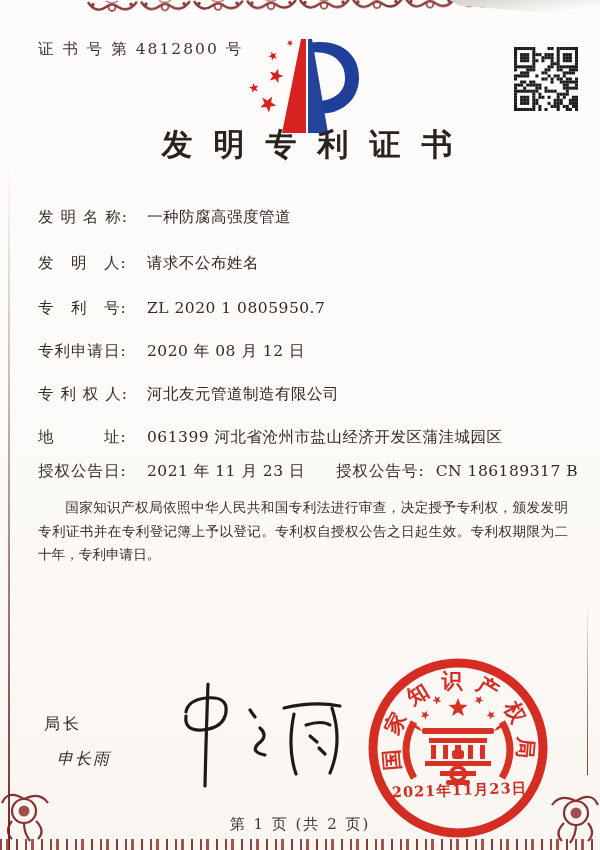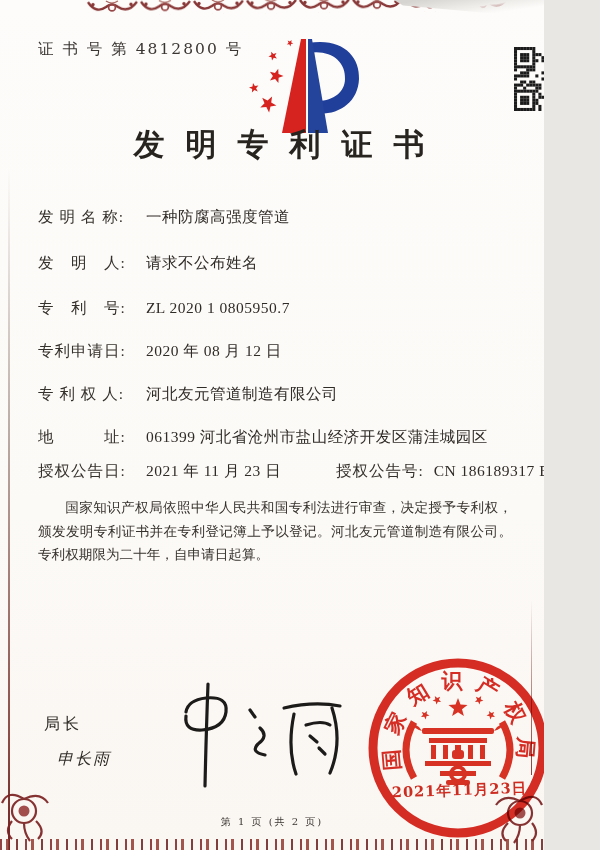--- a/index.html
+++ b/index.html
@@ -1,18 +1,18 @@
 <!DOCTYPE html>
 <html><head>
 <meta charset="utf-8">
 <style>
   html,body{margin:0;padding:0;}
   body{width:600px;height:850px;overflow:hidden;background:#e9e7e4;}
   .page{
-    position:relative;width:544px;height:850px;overflow:hidden;
+    position:relative;width:600px;height:850px;overflow:hidden;
     background:linear-gradient(180deg,#fdfcfa 0%,#fcfaf7 60%,#faf6f2 100%);
     font-family:"DejaVu Serif","Liberation Serif",serif;
     color:#33302c;
   }
   
   .top-ornament{position:absolute;left:86px;top:-2px;transform:rotate(-0.6deg);opacity:.9;}
   .top-right-edge{position:absolute;right:0;top:0;width:150px;height:18px;
     background:linear-gradient(172deg,#d7d5d1 10%,#efedea 45%,rgba(255,255,255,0) 70%);
     clip-path:polygon(0 0,100% 0,100% 100%,6% 30%);}
   .edge-line-left{position:absolute;left:8px;top:168px;bottom:0;width:1.5px;
@@ -26,42 +26,42 @@
   .corner-orn.left{left:0;bottom:7px;}
   .corner-orn.right{right:0;bottom:5px;transform:scaleX(-1);}
   
   .cert-no{position:absolute;left:38px;top:39px;font-size:15.5px;letter-spacing:2px;color:#3a3633;}
   .logo{position:absolute;left:240px;top:36px;}
   .qr{position:absolute;left:514px;top:47px;}
   .title{position:absolute;left:0;right:0;top:124px;text-align:center;
     font-size:31px;font-weight:700;letter-spacing:21px;padding-left:35px;color:#272420;}
   
   .fields{position:absolute;left:38px;right:26px;top:0;}
-  .frow{position:absolute;left:0;right:0;font-size:15.5px;white-space:nowrap;color:#2f2b27;font-family:Liberation Serif, serif;}
+  .frow{position:absolute;left:0;right:0;font-size:15.5px;white-space:nowrap;color:#2f2b27;}
   .frow.r1{top:207px}.frow.r2{top:253px}.frow.r3{top:298px}.frow.r4{top:341px}
   .frow.r5{top:384px}.frow.r6{top:427px}.frow.r7{top:461px}
   .flabel{display:inline-block;min-width:98px;letter-spacing:1px;color:#34302b;}
   .fvalue{margin-left:6px;letter-spacing:.5px;}
   .grant-no{position:absolute;left:298px;top:0;}
   
   .body-text{position:absolute;left:38px;right:32px;top:496px;
     font-size:13.6px;line-height:1.74;text-align:justify;color:#35312c;}
   .body-text p{margin:0 0 1px 0;text-indent:2em;}
   
   .signoff-title{position:absolute;left:44px;top:714px;font-size:16px;letter-spacing:3px;color:#2f2b27;}
   .signoff-name{position:absolute;left:57px;top:749px;font-size:16px;letter-spacing:2px;color:#2f2b27;font-style:italic;}
   .signature{position:absolute;left:172px;top:678px;}
   
   .seal{position:absolute;left:365px;top:655px;mix-blend-mode:multiply;opacity:.96;}
   .seal text{font-family:"DejaVu Serif","Liberation Serif",serif;}
   .seal-ring-text{font-size:21px;font-weight:700;fill:#d8251c;letter-spacing:12px;}
   .seal-date{font-size:14.5px;font-weight:700;fill:#cf2418;letter-spacing:1px;}
   
   .footer{position:absolute;left:0;right:0;top:815px;text-align:center;
-    font-size:10px;letter-spacing:2px;color:#3c3733;}
+    font-size:15px;letter-spacing:2px;color:#3c3733;}
 </style>
 </head>
 <body>
 
 <div class="page">
 
   <svg class="top-ornament" width="424" height="15" viewBox="0 0 424 15">
     <defs>
       <pattern id="orn" width="53" height="15" patternUnits="userSpaceOnUse">
         <path d="M2,2 Q10,14 20,7 Q26,2 32,7 Q42,14 51,2" fill="none" stroke="#7c2222" stroke-width="2.4"></path>
@@ -380,21 +380,21 @@
       <span class="flabel">授权公告日:</span>
       <span class="fvalue">2021 年 11 月 23 日</span>
       <span class="grant-no">
         <span class="flabel" style="min-width:0">授权公告号:</span>
         <span class="fvalue">CN 186189317 B</span>
       </span>
     </div>
   </div>
 
   <div class="body-text">
-    <p>国家知识产权局依照中华人民共和国专利法进行审查，决定授予专利权，颁发发明专利证书并在专利登记簿上予以登记。河北友元管道制造有限公司。专利权期限为二十年，自申请日起算。</p>
+    <p>国家知识产权局依照中华人民共和国专利法进行审查，决定授予专利权，颁发发明专利证书并在专利登记簿上予以登记。专利权自授权公告之日起生效。专利权期限为二十年，专利申请日。</p>
   </div>
 
   <div class="signoff-title">局长</div>
   <div class="signoff-name">申长雨</div>
 
   <svg class="signature" width="190" height="115" viewBox="0 0 190 115">
     <g fill="none" stroke="#1d1b1a" stroke-width="3.2" stroke-linecap="round">
       <path d="M14,34 Q16,22 34,20 Q56,18 54,34 Q52,50 30,52 Q12,53 14,38"></path>
       <path d="M36,6 Q34,60 33,108"></path>
       <path d="M78,32 L83,39"></path>

